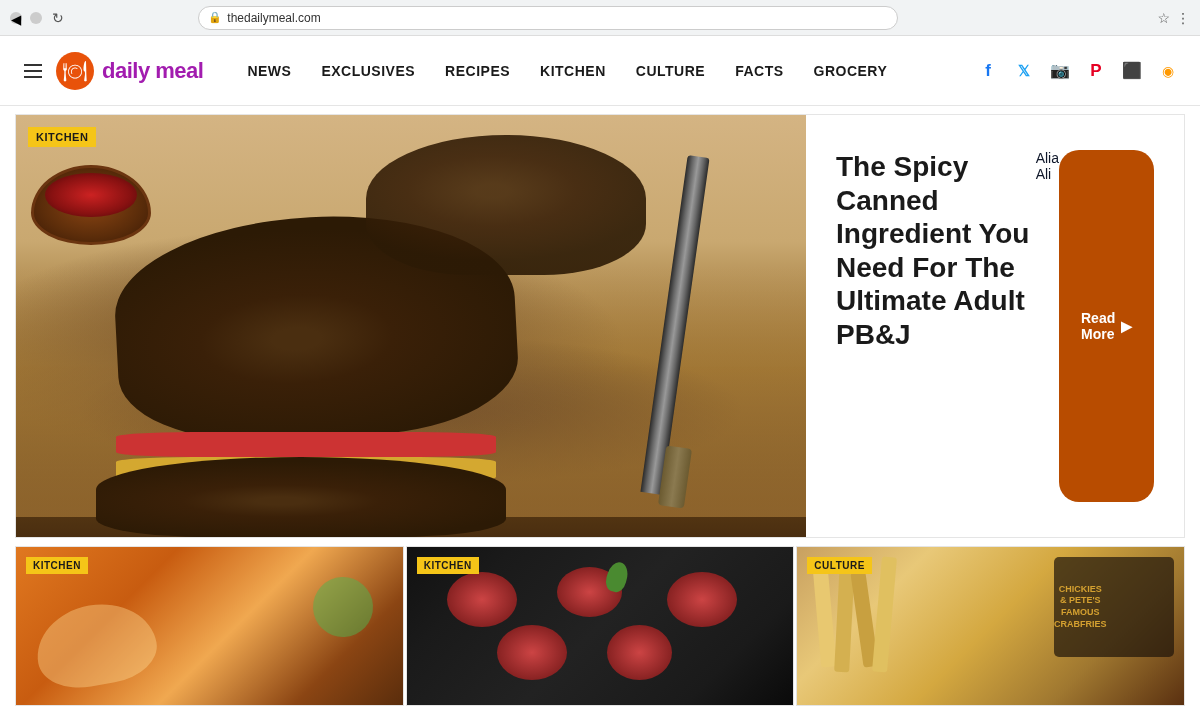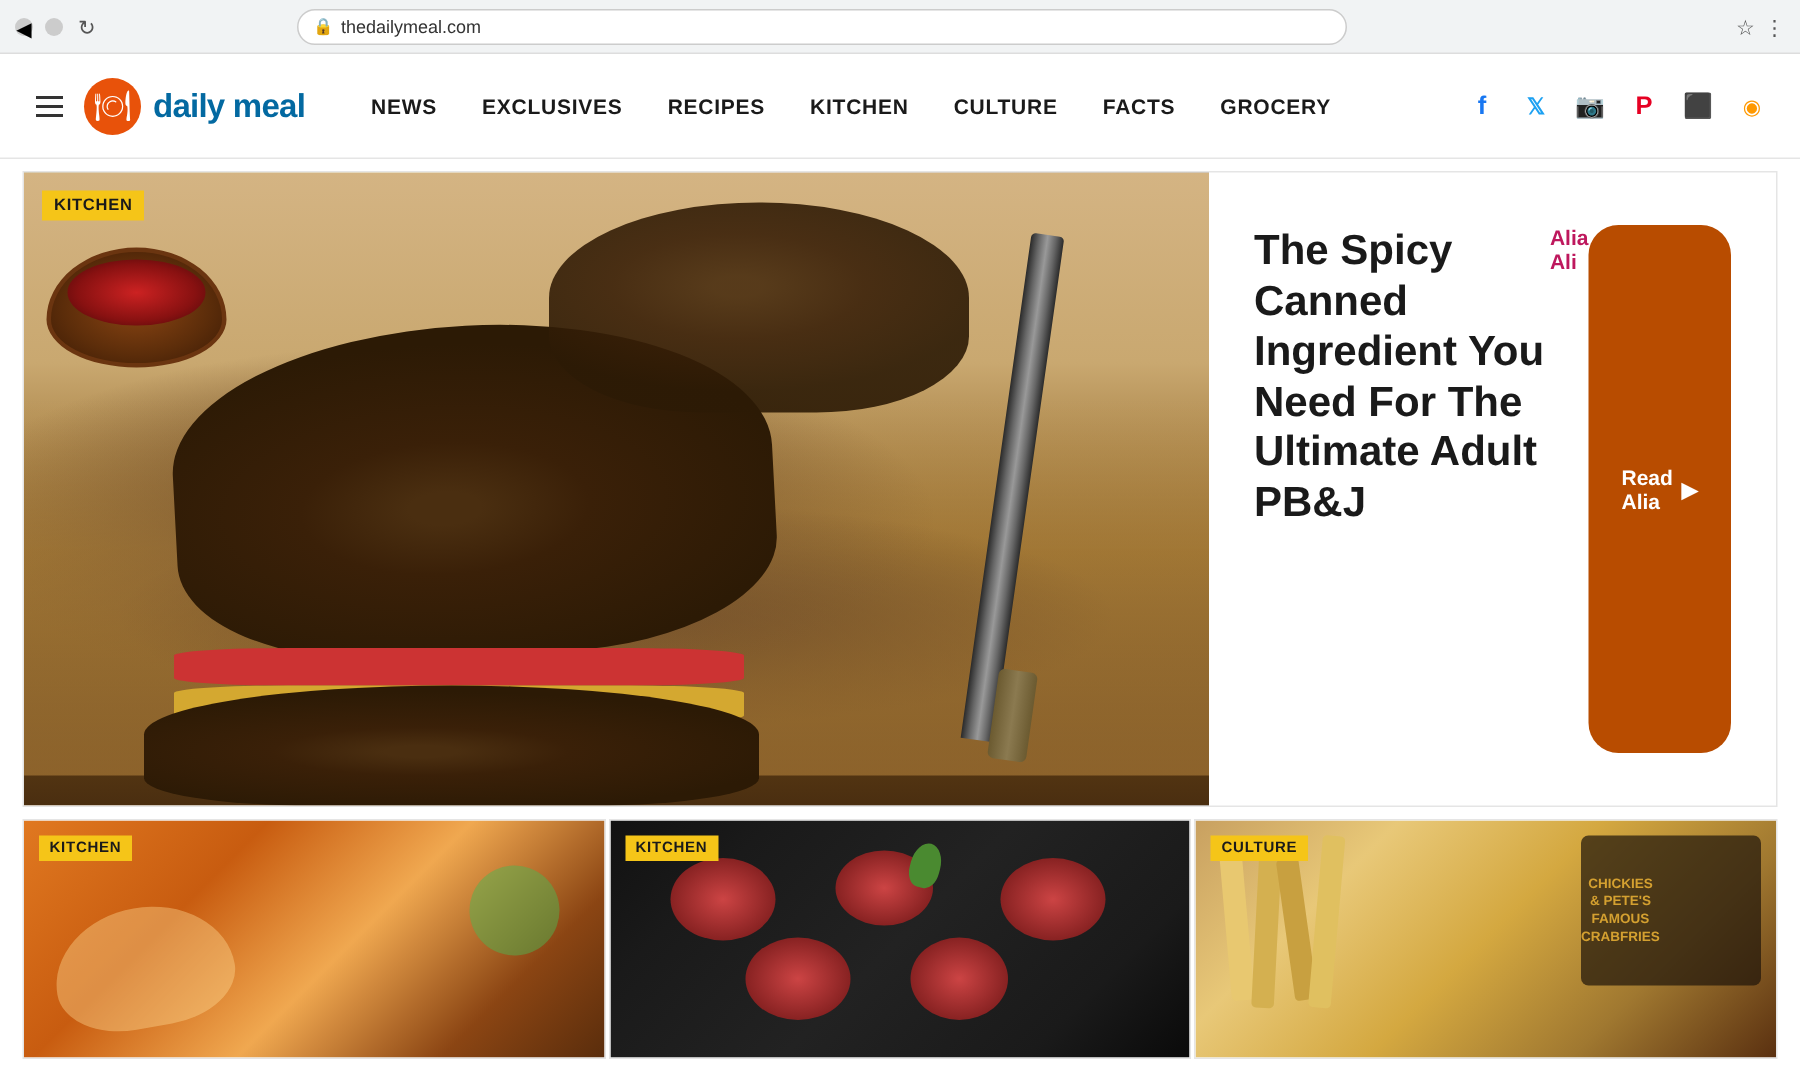--- a/index.html
+++ b/index.html
@@ -58,21 +58,21 @@
     .hamburger-btn span { display: block; width: 18px; height: 2px; background: #333; }
     .logo-container {
       display: flex; align-items: center; gap: 8px; text-decoration: none;
       margin-right: 30px;
     }
     .logo-icon {
       width: 38px; height: 38px; background: #e8520a; border-radius: 50%;
       display: flex; align-items: center; justify-content: center;
       color: white; font-size: 20px;
     }
-    .logo-text { font-size: 22px; font-weight: 700; color: #0369a1; letter-spacing: -0.5px; }
+    .logo-text { font-size: 22px; font-weight: 700; color: #a21caf; letter-spacing: -0.5px; }
     .nav-links { display: flex; align-items: center; gap: 2px; flex: 1; }
     .nav-link {
       text-decoration: none; color: #1a1a1a; font-size: 14px; font-weight: 600;
       letter-spacing: 0.5px; padding: 8px 14px; text-transform: uppercase;
       white-space: nowrap;
     }
     .social-links { display: flex; align-items: center; gap: 12px; }
     .social-link {
       color: #555; font-size: 16px; text-decoration: none;
       display: flex; align-items: center; justify-content: center;
@@ -127,22 +127,22 @@
     }
     .featured-title {
       font-size: 28px;
       font-weight: 800;
       color: #1a1a1a;
       line-height: 1.2;
       margin-bottom: 15px;
     }
     .featured-author {
       font-size: 14px;
-      font-weight: 700;
-      color: #be185d;
+      font-weight: 400;
+      color: #0f172a;
       margin-bottom: 15px;
     }
     .featured-description {
       font-size: 15px;
       color: #333;
       line-height: 1.6;
       margin-bottom: 30px;
     }
     .read-more-btn {
       display: inline-flex;
@@ -274,21 +274,21 @@
 
       <div style="position:absolute; right:120px; top:40px; width:22px; height:340px; background:linear-gradient(90deg, #2a2a2a, #666, #999, #666, #2a2a2a); border-radius:3px 3px 0 0; transform:rotate(8deg); z-index:5;"></div>
       <div style="position:absolute; right:118px; bottom:30px; width:26px; height:60px; background:linear-gradient(90deg, #6b5a30, #8b7a50, #6b5a30); border-radius:4px; transform:rotate(8deg); z-index:5;"></div>
     </div>
     <span class="category-badge">KITCHEN</span>
   </div>
   <div class="featured-content">
     <h1 class="featured-title">The Spicy Canned Ingredient You Need For The Ultimate Adult PB&amp;J</h1>
     <p class="featured-author">Alia Ali</p>
     <a class="read-more-btn" href="#">
-      <span>Read Alia</span>
+      <span>Read More</span>
       <span>▶</span>
     </a>
   </div>
 </div>
 
 <div class="thumbnails-row">
 
   <div class="thumbnail-card">
     <div style="position:absolute; inset:0; background: linear-gradient(135deg, #e07820 0%, #c85c10 30%, #f0a850 55%, #8B4513 80%, #5a2d0c 100%);">
 

